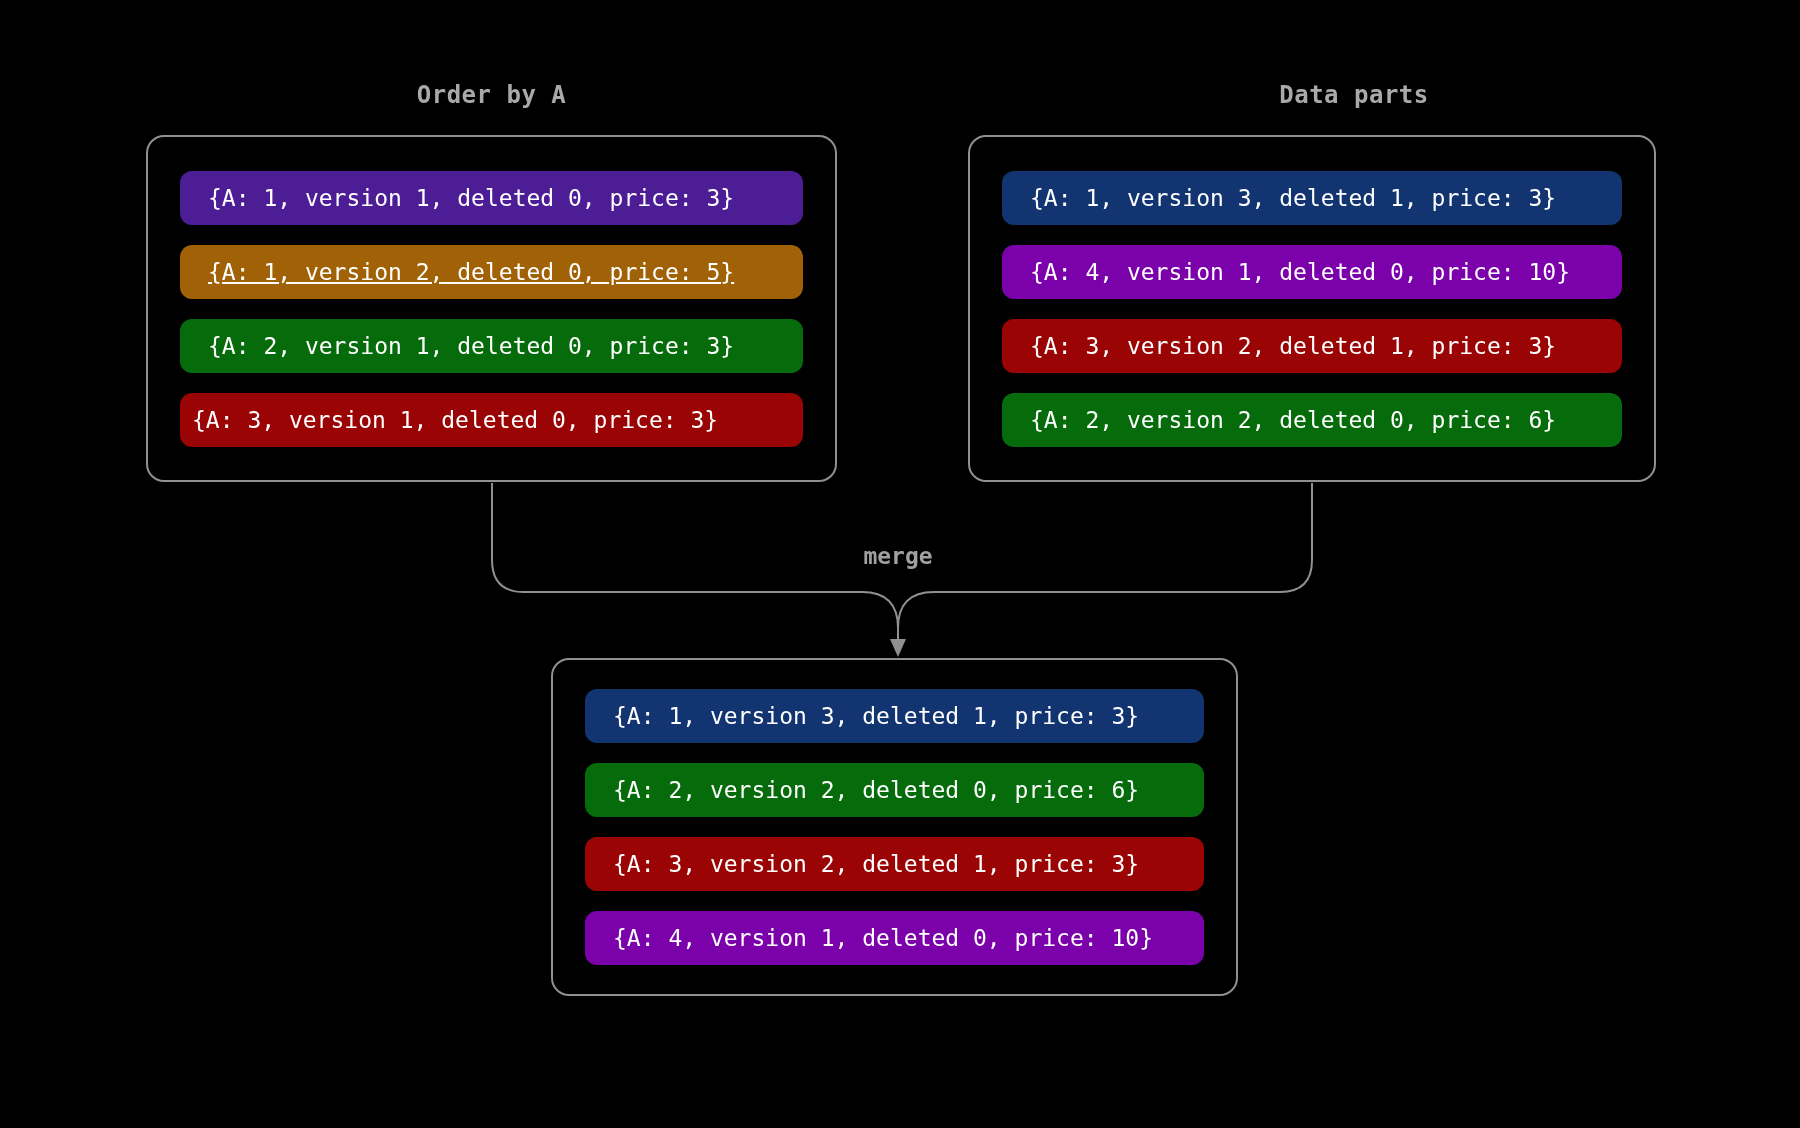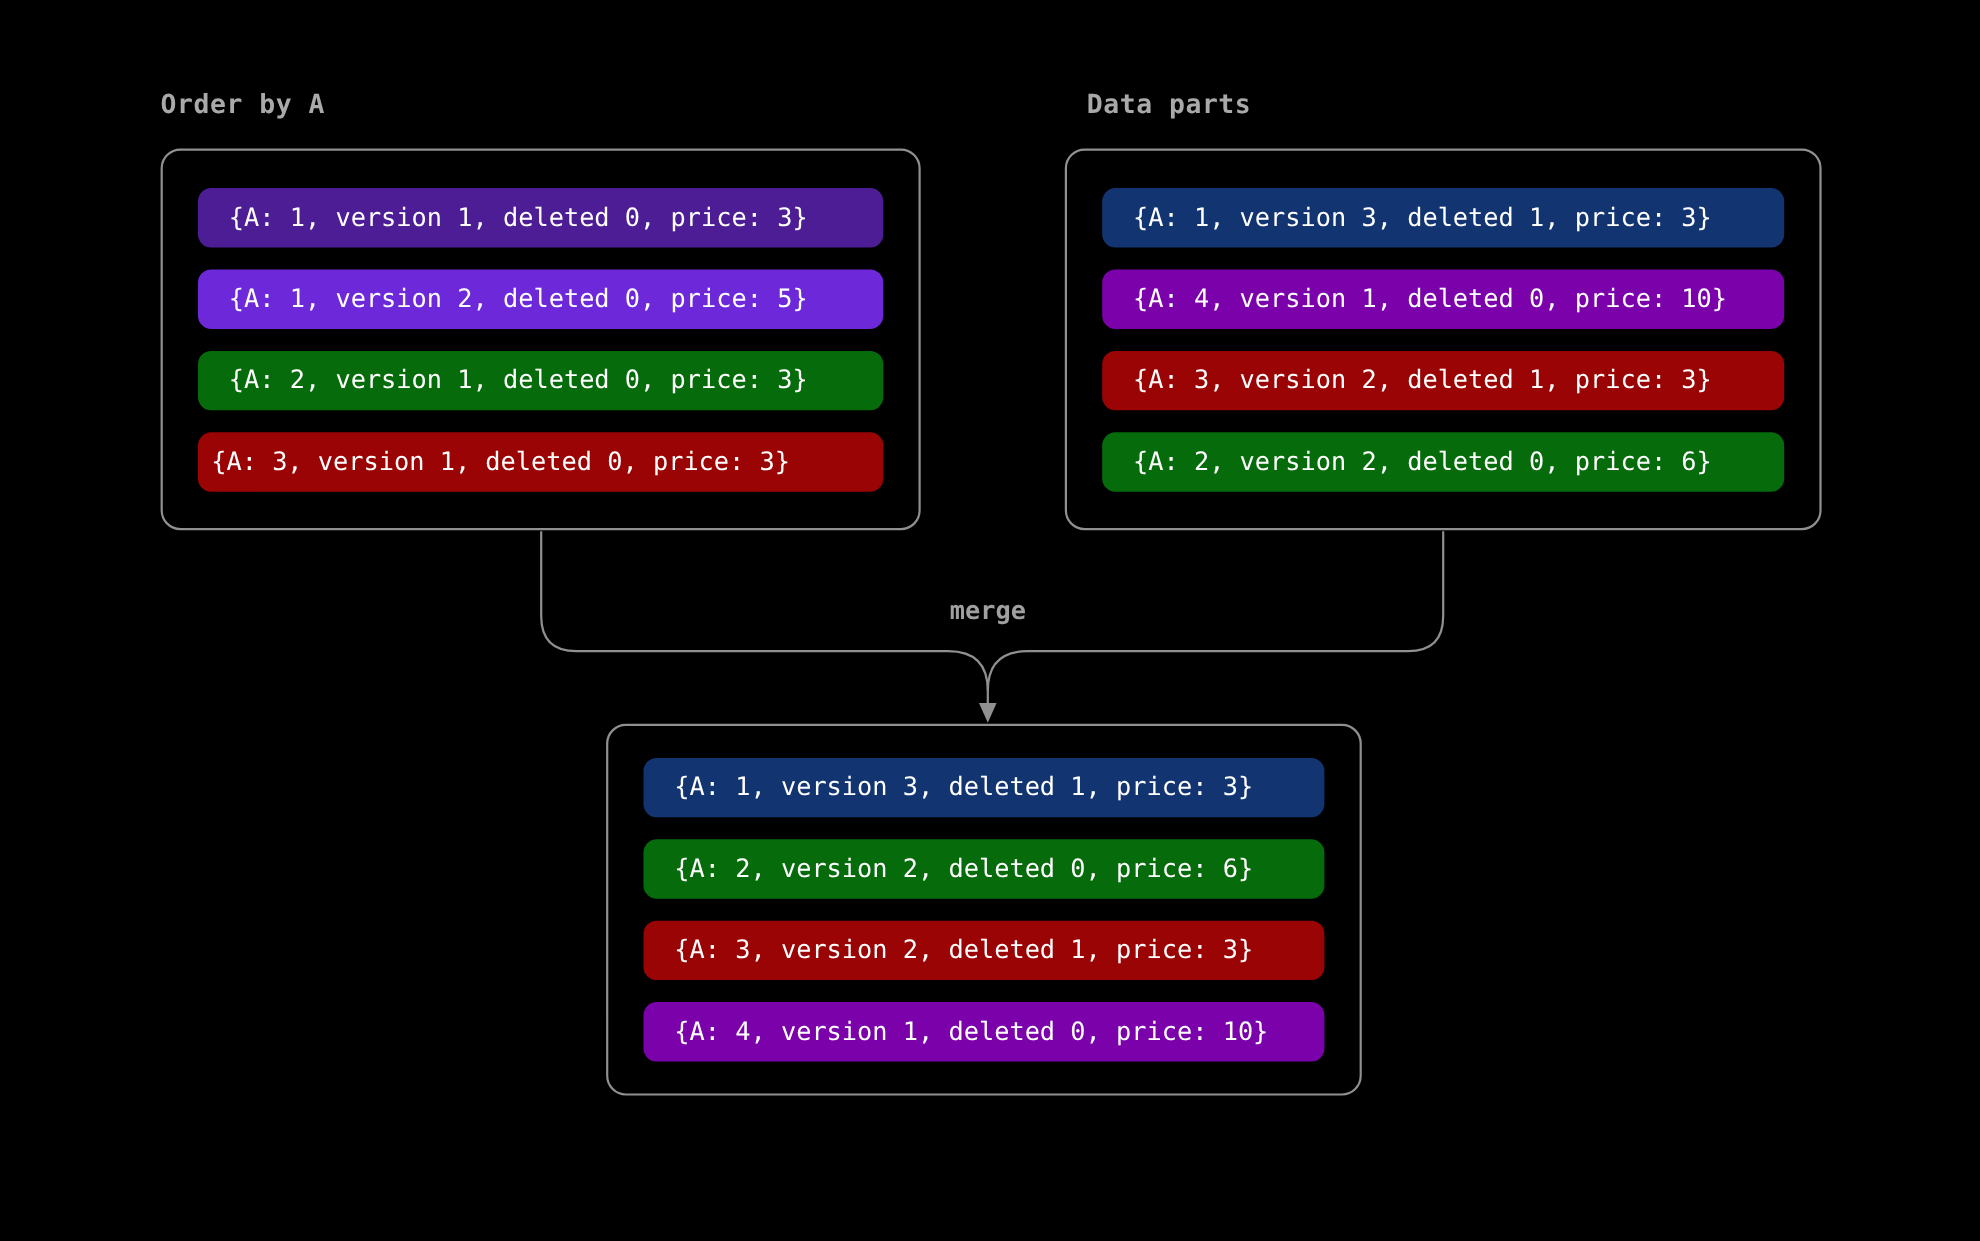--- a/index.html
+++ b/index.html
@@ -13,21 +13,21 @@
     height: 1128px;
     background: #000000;
     font-family: "DejaVu Sans Mono", monospace;
     overflow: hidden;
   }
   .panel-title {
     position: absolute;
     top: 80px;
     height: 30px;
     line-height: 30px;
-    text-align: left;
+    text-align: center;
     font-size: 24px;
     font-weight: bold;
     color: #a9a9a9;
     letter-spacing: 0.5px;
   }
   .box {
     position: absolute;
     border: 2px solid #909090;
     border-radius: 18px;
     background: #000000;
@@ -74,25 +74,25 @@
     pointer-events: none;
   }
 </style>
 </head>
 <body>
 
 <div class="canvas">
 
   <div class="panel-title" style="left:146px; width:691px;">Order by A</div>
 
-  <div class="panel-title" style="left:988px; width:688px;">Data parts</div>
+  <div class="panel-title" style="left:1010px; width:688px;">Data parts</div>
 
   <div class="box box-left">
     <div class="row" style="background-color: #4c1d95;">{A: 1, version 1, deleted 0, price: 3}</div>
-    <div class="row" style="background-color: #6d28d9;">{A: 1, version 2, deleted 0, price: 5}</div>
+    <div class="row" style="background-color: #a16207; text-decoration: underline;">{A: 1, version 2, deleted 0, price: 5}</div>
     <div class="row" style="background-color: rgb(6, 108, 11);">{A: 2, version 1, deleted 0, price: 3}</div>
     <div class="row" style="background-color: rgb(154, 4, 4); padding-left: 12px;">{A: 3, version 1, deleted 0, price: 3}</div>
   </div>
 
   <div class="box box-right">
     <div class="row" style="background-color: rgb(18, 52, 112);">{A: 1, version 3, deleted 1, price: 3}</div>
     <div class="row" style="background-color: rgb(123, 2, 171);">{A: 4, version 1, deleted 0, price: 10}</div>
     <div class="row" style="background-color: rgb(154, 4, 4);">{A: 3, version 2, deleted 1, price: 3}</div>
     <div class="row" style="background-color: rgb(6, 108, 11);">{A: 2, version 2, deleted 0, price: 6}</div>
   </div>

